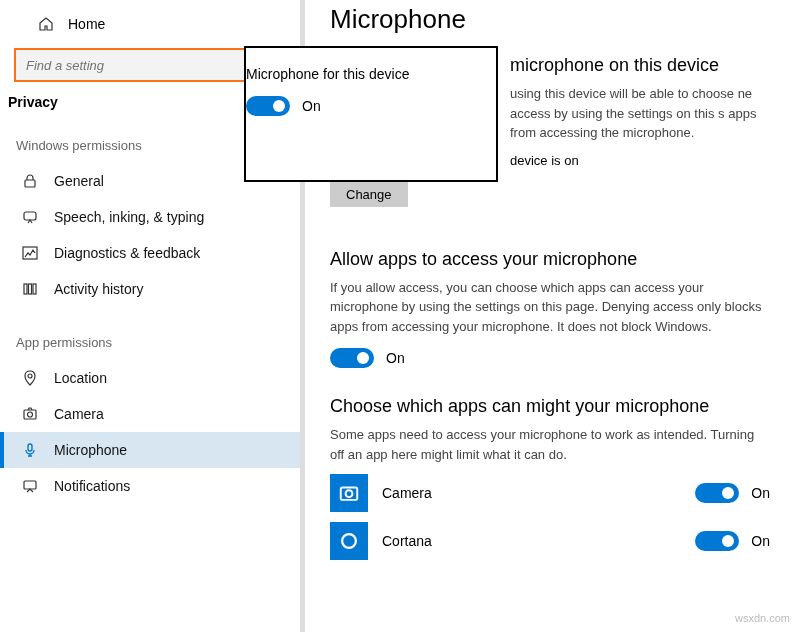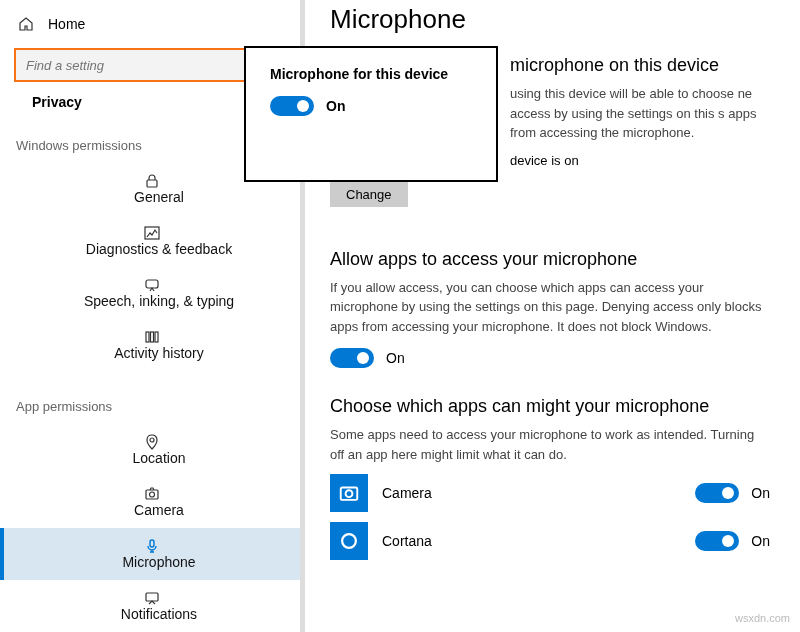--- a/index.html
+++ b/index.html
@@ -1,45 +1,45 @@
 <!DOCTYPE html>
 <html><head>
 <meta charset="utf-8">
 <style>
 * { margin: 0; padding: 0; box-sizing: border-box; font-family: "Segoe UI", sans-serif; }
 body { background: #fff; width: 800px; height: 632px; overflow: hidden; position: relative; }
 .sidebar { position: absolute; left: 0; top: 0; width: 300px; height: 632px; background: #fff; padding-top: 10px; }
-.home-row { display: flex; align-items: center; padding: 6px 16px; cursor: pointer; }
+.home-row { display: flex; align-items: center; padding: 6px 16px; cursor: pointer; margin-left: 20px; }
 .home-row .icon { width: 20px; display: inline-flex; justify-content: center; }
 .home-row span.label { margin-left: 12px; font-size: 14px; }
 .search-box { margin: 10px 14px 12px 14px; height: 34px; border: 2px solid #f97316; background: #f3f3f3; display: flex; align-items: center; padding: 0 10px; width: 270px; }
 .search-box input { border: none; background: transparent; font-size: 13px; width: 100%; outline: none; font-style: italic; color: #555; }
-.sidebar-title { padding: 0 32px; font-size: 14px; font-weight: 600; margin-bottom: 20px; }
+.sidebar-title { padding: 0 8px; font-size: 14px; font-weight: 600; margin-bottom: 20px; }
 .sidebar-group-label { padding: 0 16px; font-size: 13px; color: #666; margin-top: 28px; margin-bottom: 10px; }
-.sidebar-item { display: flex; align-items: center; padding: 10px 16px; cursor: pointer; font-size: 14px; color: #111; border-left: 4px solid transparent; flex-direction: column; }
+.sidebar-item { display: flex; align-items: center; padding: 10px 16px; cursor: pointer; font-size: 14px; color: #111; border-left: 4px solid transparent; }
 .sidebar-item.active { background: #d8e6f2; border-left: 4px solid #0078d4; }
 .sidebar-item .icon { width: 20px; display: inline-flex; justify-content: center; color: #333; }
 .sidebar-item span.label { margin-left: 14px; }
 .sidebar-item.active .icon { color: #0078d4; }
 .divider { position: absolute; left: 300px; top: 0; width: 5px; height: 632px; background: #ddd; }
 .content { position: absolute; left: 310px; top: 0; width: 480px; height: 632px; padding: 4px 20px 20px 20px; overflow: hidden; }
 .page-title { font-size: 26px; font-weight: 400; margin-bottom: 20px; }
 .section-title { font-size: 18px; font-weight: 500; margin-top: 16px; margin-bottom: 8px; }
 .section-desc { font-size: 13px; color: #444; line-height: 1.5; margin-bottom: 10px; }
 .status-text { font-size: 13px; margin: 8px 0; }
 .change-btn { background: #ccc; border: none; padding: 5px 16px; font-size: 13px; margin-top: 6px; margin-bottom: 26px; cursor: pointer; }
 .toggle-row { display: flex; align-items: center; margin: 12px 0 28px 0; }
 .toggle { width: 44px; height: 20px; background: #0078d4; border-radius: 10px; position: relative; cursor: pointer; }
 .toggle::after { content: ""; position: absolute; width: 12px; height: 12px; background: #fff; border-radius: 50%; top: 4px; right: 5px; }
 .toggle-label { margin-left: 12px; font-size: 14px; }
 .app-row { display: flex; align-items: center; margin: 10px 0; }
 .app-icon { width: 38px; height: 38px; background: #0078d4; display: flex; align-items: center; justify-content: center; color: #fff; }
 .app-name { margin-left: 14px; font-size: 14px; flex: 1; }
 .app-toggle-wrap { display: flex; align-items: center; }
-.popup { position: absolute; left: 244px; top: 46px; width: 254px; height: 136px; background: #fff; border: 2px solid #000; padding: 18px 24px; z-index: 10; font-weight: bold; }
+.popup { position: absolute; left: 244px; top: 46px; width: 254px; height: 136px; background: #fff; border: 2px solid #000; padding: 18px 0; z-index: 10; }
 .popup-title { font-size: 14px; margin-bottom: 14px; }
 .watermark { position: absolute; right: 10px; bottom: 8px; font-size: 11px; color: #bbb; }
 svg { display: block; }
 </style>
 </head>
 <body>
 
 <div class="sidebar">
   <div class="home-row">
     <span class="icon">
@@ -64,35 +64,35 @@
           <rect x="3" y="7" width="10" height="7" rx="1"></rect>
           <path d="M5 7V5a3 3 0 016 0v2"></path>
         </svg>
     </span>
     <span class="label">General</span>
   </div>
 
   <div class="sidebar-item">
     <span class="icon">
       <svg width="16" height="16" viewBox="0 0 16 16" fill="none" stroke="#333" stroke-width="1.2">
+          <rect x="2" y="3" width="12" height="8" rx="2"></rect>
+          <path d="M6 14l2-3 2 3"></path>
+        </svg>
+    </span>
+    <span class="label">Speech, inking, &amp; typing</span>
+  </div>
+
+  <div class="sidebar-item">
+    <span class="icon">
+      <svg width="16" height="16" viewBox="0 0 16 16" fill="none" stroke="#333" stroke-width="1.2">
           <path d="M3 12l3-4 2 2 3-5 2 3"></path>
           <rect x="1" y="2" width="14" height="12"></rect>
         </svg>
     </span>
     <span class="label">Diagnostics &amp; feedback</span>
-  </div>
-
-  <div class="sidebar-item">
-    <span class="icon">
-      <svg width="16" height="16" viewBox="0 0 16 16" fill="none" stroke="#333" stroke-width="1.2">
-          <rect x="2" y="3" width="12" height="8" rx="2"></rect>
-          <path d="M6 14l2-3 2 3"></path>
-        </svg>
-    </span>
-    <span class="label">Speech, inking, &amp; typing</span>
   </div>
 
   <div class="sidebar-item">
     <span class="icon">
       <svg width="16" height="16" viewBox="0 0 16 16" fill="none" stroke="#333" stroke-width="1.2">
           <rect x="2" y="3" width="3" height="10"></rect>
           <rect x="6.5" y="3" width="3" height="10"></rect>
           <rect x="11" y="3" width="3" height="10"></rect>
         </svg>
     </span>

